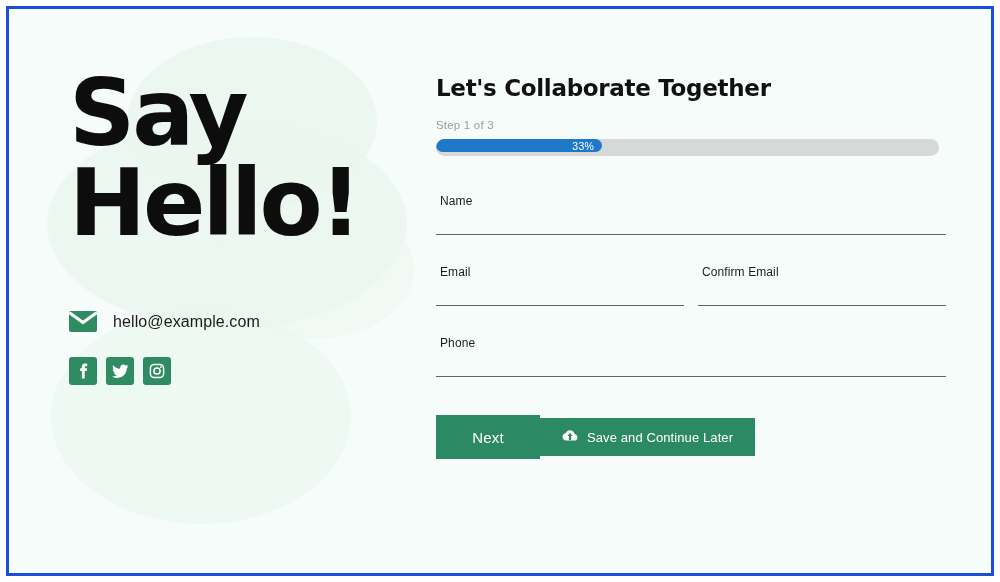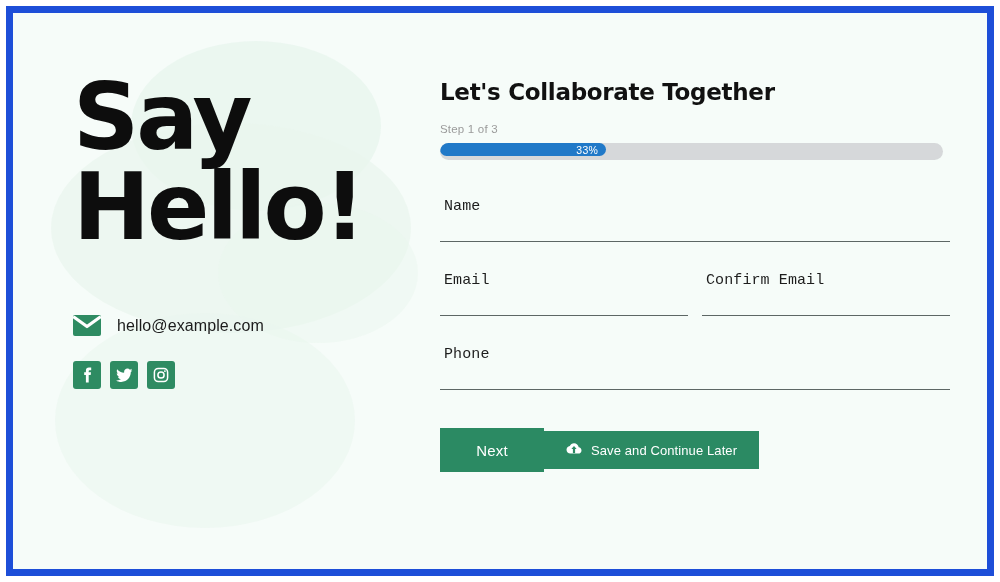--- a/index.html
+++ b/index.html
@@ -19,21 +19,21 @@
     height: 582px;
     background: #ffffff;
     padding: 6px;
   }
 
   
   #frame {
     position: relative;
     width: 988px;
     height: 570px;
-    border: 7px solid #1d4ed8;
+    border: 3px solid #1d4ed8;
     background: #f6fcf9;
     overflow: hidden;
   }
 
   
   .blob {
     position: absolute;
     background: #e9f6ee;
     border-radius: 50%;
     pointer-events: none;
@@ -155,25 +155,24 @@
   .field-row {
     display: flex;
     gap: 14px;
     margin-top: 34px;
   }
   .field {
     flex: 1 1 0;
     min-width: 0;
   }
   .field-label {
-    font-size: 15px;
+    font-size: 12px;
     color: #1d1d1d;
     letter-spacing: .1px;
     padding-left: 4px;
-    font-family: Liberation Mono, monospace;
   }
   .field-input {
     display: block;
     width: 100%;
     height: 27px;
     border: none;
     border-bottom: 1.6px solid #5d6765;
     background: transparent;
     outline: none;
     font-family: "Liberation Sans", sans-serif;

